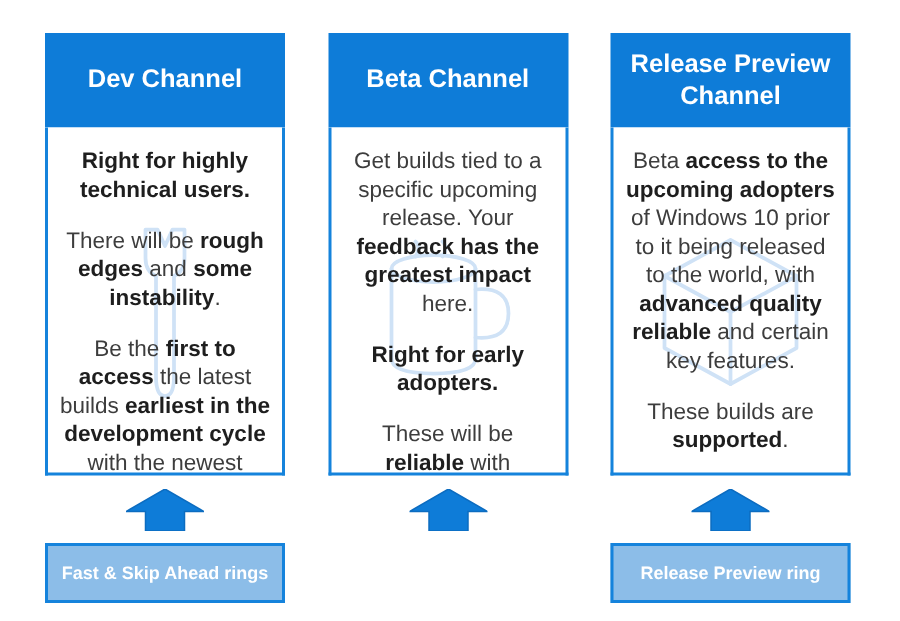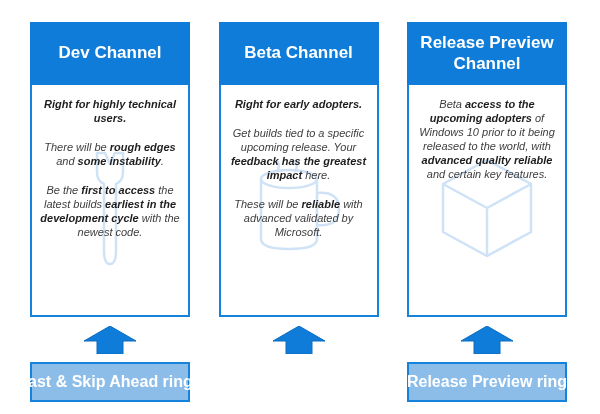--- a/index.html
+++ b/index.html
@@ -39,24 +39,23 @@
   .col-body {
     position: relative;
     height: 232px;
     box-sizing: border-box;
     background: #ffffff;
     border: 2px solid #1583dc;
     border-top: none;
     padding: 13px 7px 0 7px;
     text-align: center;
     color: #3d3d3d;
-    font-size: 11px;
+    font-size: 15px;
     line-height: 1.27;
     overflow: hidden;
-    font-style: italic;
   }
   .col-body p { margin: 0 0 15px 0; position: relative; z-index: 1; }
   .col-body b { color: #1e1e1e; }
   .watermark {
     position: absolute;
     left: 50%; top: 54%;
     transform: translate(-50%,-50%);
     z-index: 0;
     stroke: #cfe2f6;
     fill: none;
@@ -70,21 +69,21 @@
     align-items: center;
     justify-content: center;
   }
   .ring-label {
     height: 40px;
     box-sizing: border-box;
     background: #8cbde8;
     border: 2px solid #1583dc;
     color: #ffffff;
     font-weight: bold;
-    font-size: 16px;
+    font-size: 12px;
     display: flex;
     align-items: center;
     justify-content: center;
     text-align: center;
     white-space: nowrap;
   }
 </style>
 </head>
 <body>
 
@@ -111,40 +110,41 @@
   <div class="column">
     <div class="col-header">Beta Channel</div>
     <div class="col-body">
       <svg class="watermark" width="104" height="104" viewBox="0 0 104 104">
         <ellipse cx="42" cy="22" rx="28" ry="9"></ellipse>
         <path d="M14,22 L14,82 Q14,92 42,92 Q70,92 70,82 L70,22"></path>
         <path d="M70,36 Q92,34 92,52 Q92,70 70,68"></path>
         <path d="M30,6 Q34,0 30,-4" transform="translate(0,8)"></path>
         <path d="M48,6 Q52,0 48,-4" transform="translate(0,8)"></path>
       </svg>
-    <p><b>Right for early adopters.</b></p>
-        <p><span>Get builds tied to a specific upcoming release. Your </span><b>feedback has the greatest impact</b><span> here.</span></p>
+    <p><span>Get builds tied to a specific upcoming release. Your </span><b>feedback has the greatest impact</b><span> here.</span></p>
+        <p><b>Right for early adopters.</b></p>
         <p><span>These will be </span><b>reliable</b><span> with advanced validated by Microsoft.</span></p>
       </div>
     <div class="arrow-zone">
       <svg width="52" height="28" viewBox="0 0 52 28">
         <polygon points="26,0 52,15 39,15 39,28 13,28 13,15 0,15" fill="#0e7cd8" stroke="#0c6cc0" stroke-width="1"></polygon>
       </svg>
     </div>
   </div>
 
   <div class="column">
     <div class="col-header">Release Preview Channel</div>
     <div class="col-body">
       <svg class="watermark" width="100" height="106" viewBox="0 0 100 106">
         <polygon points="50,4 94,28 50,52 6,28"></polygon>
         <path d="M6,28 L6,76 L50,100 L94,76 L94,28"></path>
         <path d="M50,52 L50,100"></path>
       </svg>
         <p><span>Beta </span><b>access to the upcoming adopters</b><span> of Windows 10 prior to it being released to the world, with </span><b>advanced quality reliable</b><span> and certain key features.</span></p>
+        <p><span>These builds are </span><b>supported</b><span>.</span></p>
       </div>
     <div class="arrow-zone">
       <svg width="52" height="28" viewBox="0 0 52 28">
         <polygon points="26,0 52,15 39,15 39,28 13,28 13,15 0,15" fill="#0e7cd8" stroke="#0c6cc0" stroke-width="1"></polygon>
       </svg>
     </div>
     <div class="ring-label">Release Preview ring</div>
   </div>
 
 </div>

